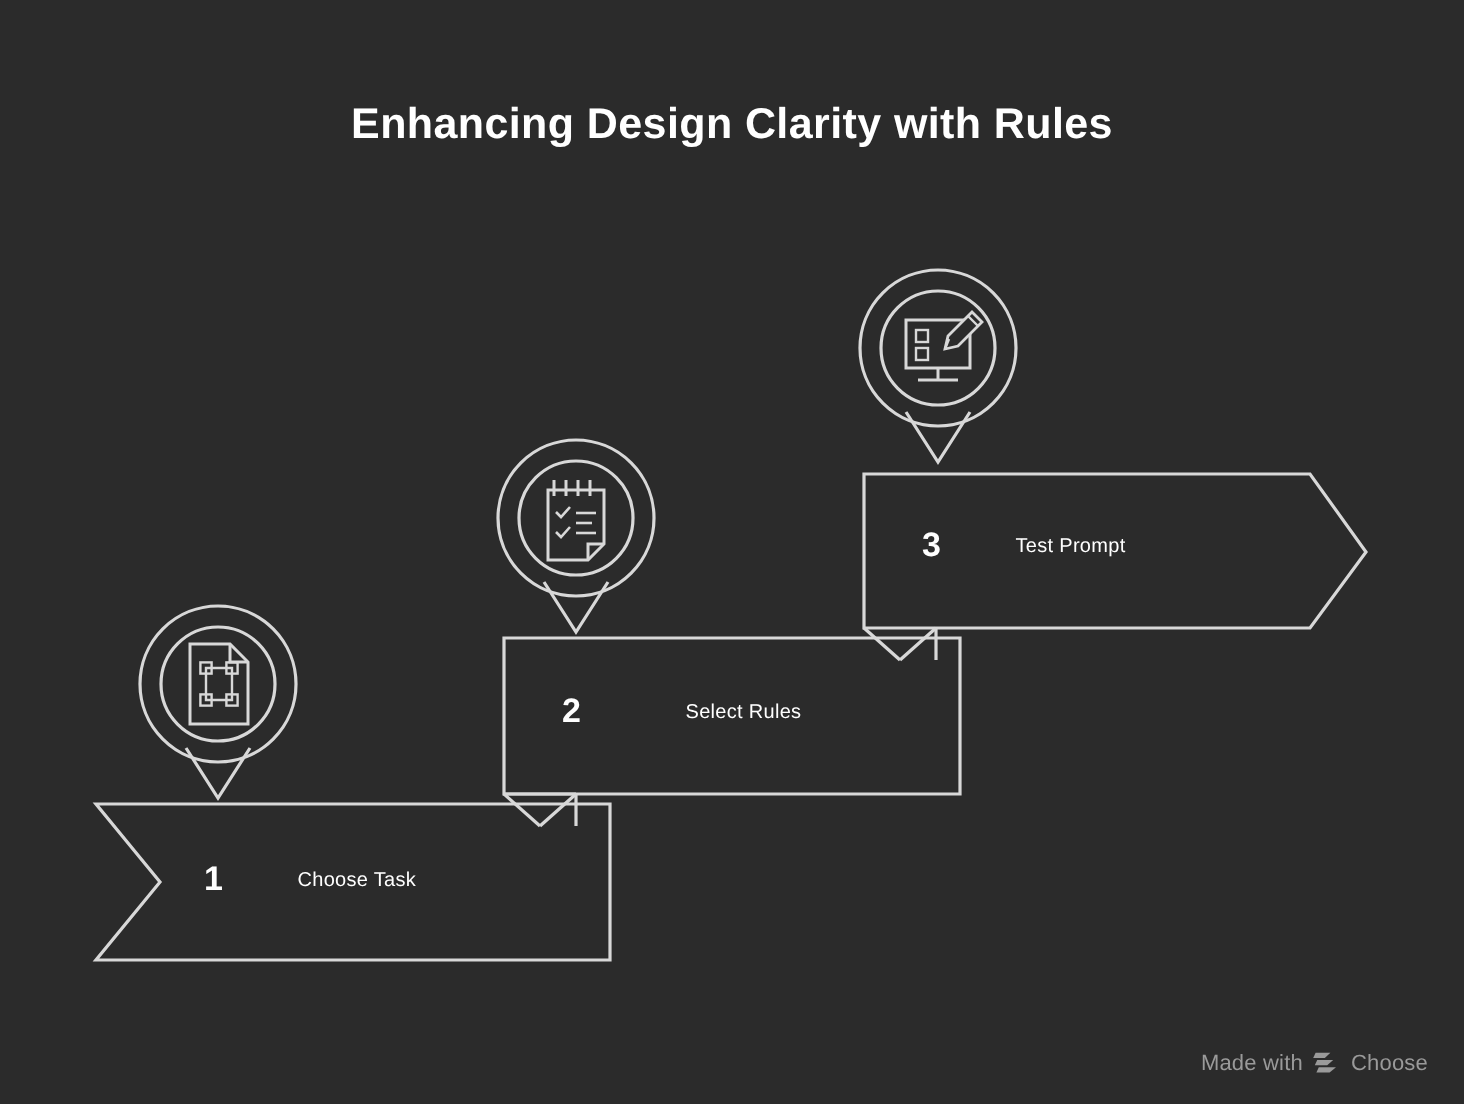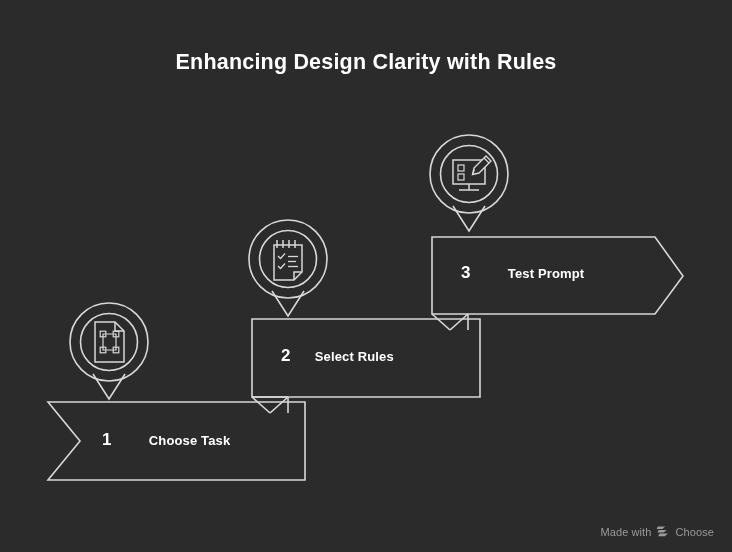--- a/index.html
+++ b/index.html
@@ -38,28 +38,28 @@
     align-items: center;
     color: #ffffff;
     white-space: nowrap;
   }
   .step-num {
     font-size: 17px;
     font-weight: bold;
     letter-spacing: 0.3px;
   }
   .step-label {
-    font-size: 13px;
-    font-weight: bold;
+    font-size: 10px;
+    font-weight: normal;
     letter-spacing: 0.15px;
   }
   .s1 { left: 102px; top: 430px; }
   .s1 .step-label { margin-left: 37px; text-align: center; }
   .s2 { left: 281px; top: 346px; }
-  .s2 .step-label { margin-left: 24px; }
+  .s2 .step-label { margin-left: 52px; }
   .s3 { left: 461px; top: 263px; }
   .s3 .step-label { margin-left: 37px; }
 
   .watermark {
     position: absolute;
     right: 18px;
     bottom: 14px;
     display: flex;
     align-items: center;
     color: #9a9a9a;

